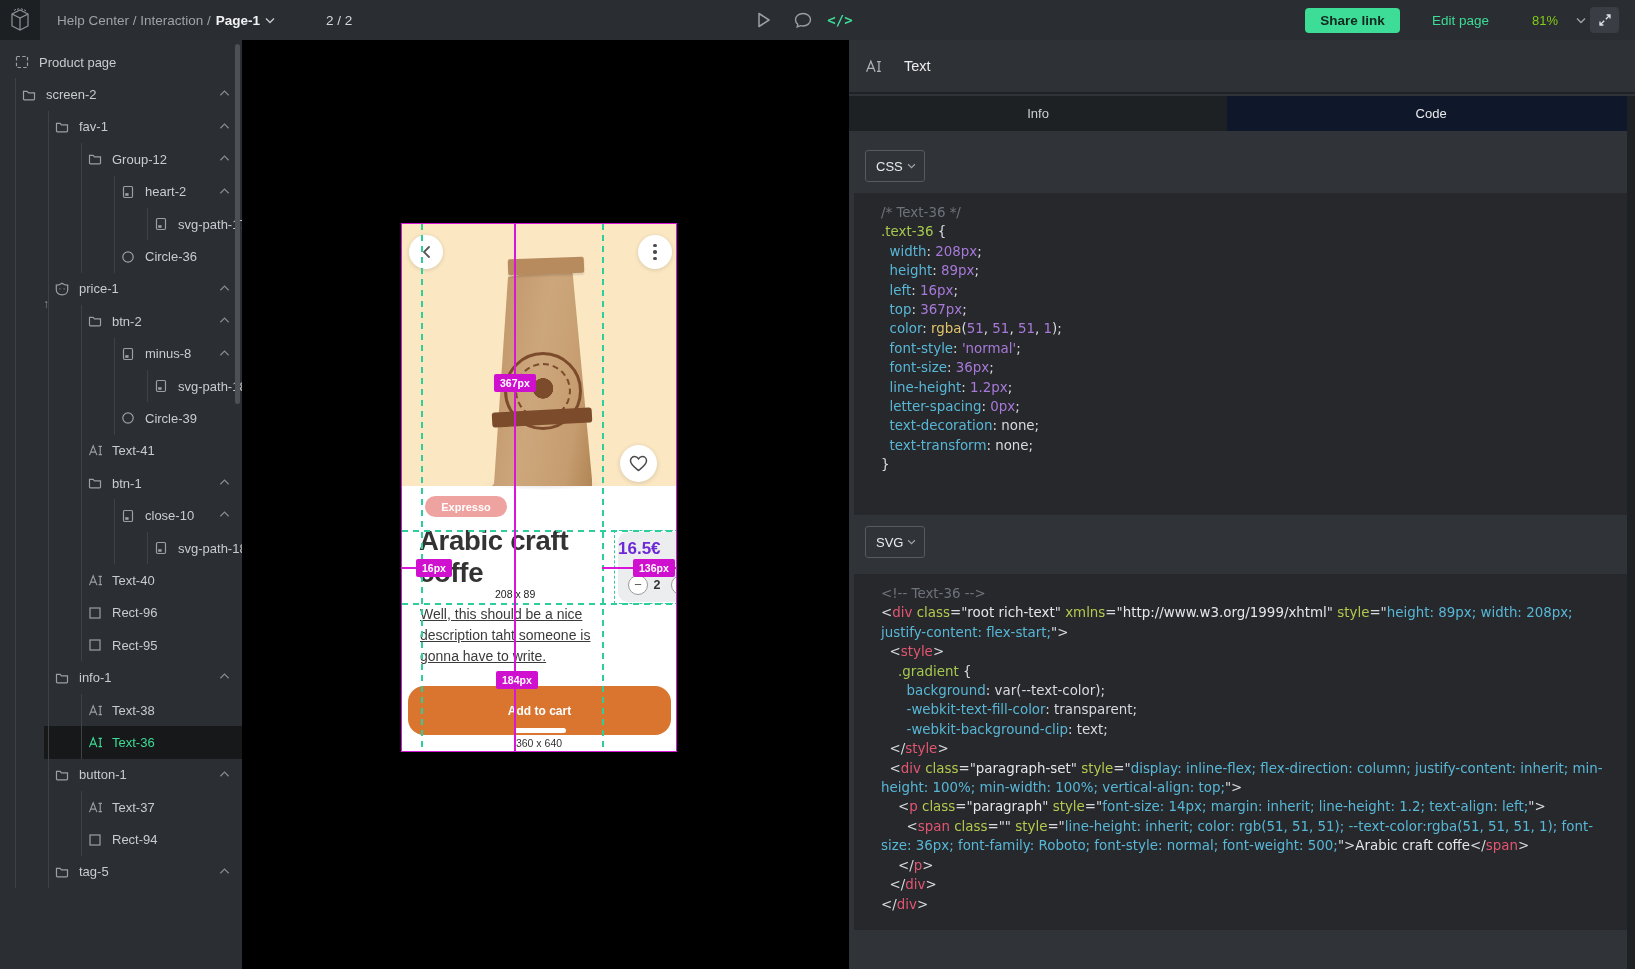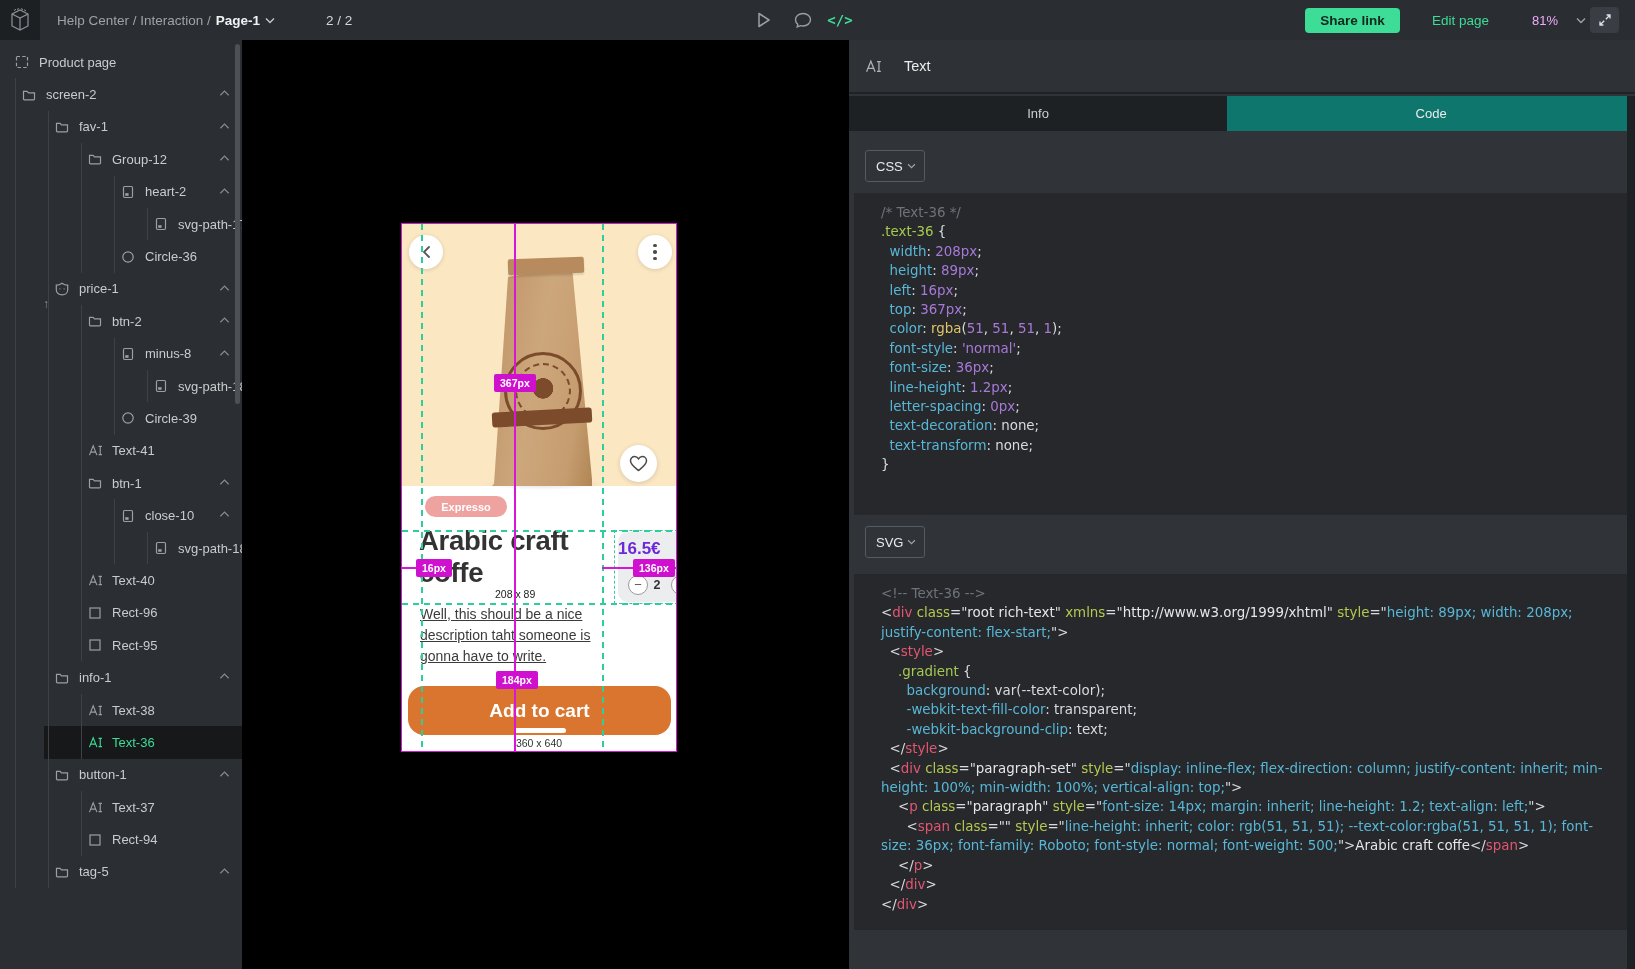--- a/index.html
+++ b/index.html
@@ -16,21 +16,21 @@
   .page-indicator { position:absolute; left:326px; top:0; height:40px; display:flex; align-items:center;
     font-size:13.5px; color:#d4d7d9; }
   .tb-icon { position:absolute; top:0; height:40px; display:flex; align-items:center; justify-content:center; width:28px; }
   .code-toggle { color:#3ddc97; font-weight:bold; font-size:14px; font-family:"DejaVu Sans Mono", monospace; }
   .share-btn { position:absolute; left:1305px; top:8px; width:95px; height:25px; background:#3ddc97;
     border-radius:4px; display:flex; align-items:center; justify-content:center; font-size:13.5px;
     color:#12271d; font-weight:600; cursor:pointer; }
   .edit-link { position:absolute; left:1432px; top:0; height:40px; display:flex; align-items:center;
     color:#3ddc97; font-size:13.5px; cursor:pointer; }
   .zoom-ctl { position:absolute; left:1532px; top:0; height:40px; display:flex; align-items:center; gap:18px;
-    color:#f0abfc; font-size:13px; cursor:pointer; }
+    color:#84cc16; font-size:13px; cursor:pointer; }
   .fs-box { position:absolute; left:1590px; top:7px; width:29px; height:26px; background:#3a3e44;
     border-radius:4px; display:flex; align-items:center; justify-content:center; cursor:pointer; }
 
   
   .sidebar { position:absolute; left:0; top:40px; width:242px; height:929px; background:#2b2e32; overflow:hidden;padding-left:48px; }
   .tree { position:absolute; left:0; top:6px; width:100%; }
   .trow { position:relative; height:32.4px; display:flex; align-items:center; padding-left:15px;
     font-size:13px; color:#c9ccce; cursor:pointer; }
   .trow .ind { width:33px; height:100%; border-left:1px solid #3e4146; flex:none; }
   .trow .ind-last { width:7px; height:100%; border-left:1px solid #3e4146; flex:none; }
@@ -76,21 +76,21 @@
   .title-dim { position:absolute; left:91px; top:364px; font-size:10.5px; color:#222; background:rgba(255,255,255,.85); padding:0 2px; }
   .card-desc { position:absolute; left:18px; top:380px; width:188px; font-size:14px; line-height:1.5; color:#3b3b3b;text-decoration:underline; }
 
   .price-box { position:absolute; left:216px; top:308px; width:60px; height:70px; background:#ecedee; border-radius:10px 0 0 10px; }
   .price-val { position:absolute; left:216px; top:315px; width:62px; text-align:left; font-size:17px; font-weight:bold; color:#6d28d9; }
   .step-btn { position:absolute; width:20px; height:20px; border-radius:50%; border:1.5px solid #9a9a9a;
     background:#fff; color:#555; font-size:13px; line-height:17px; text-align:center; cursor:pointer; }
   .step-val { position:absolute; left:248px; top:354px; width:14px; text-align:center; font-size:12.5px; font-weight:bold; color:#333; }
 
   .cart-btn { position:absolute; left:6px; top:462px; width:263px; height:49px; border-radius:16px;
-    background:#d9752f; color:#fff; font-size:19px; font-weight:600; display:flex; align-items:center;
+    background:#d9752f; color:#fff; font-size:12px; font-weight:600; display:flex; align-items:center;
     justify-content:center; cursor:pointer; }
   .home-bar { position:absolute; left:112px; top:504px; width:52px; height:5px; border-radius:3px; background:#fff; }
   .screen-dim { position:absolute; left:0; top:513px; width:100%; text-align:center; font-size:10.5px; color:#333; }
 
   .vguide { position:absolute; top:0; width:2px; height:100%;
     background:repeating-linear-gradient(180deg,#2ecd9c 0 6px, transparent 6px 11px); }
   .hguide { position:absolute; left:0; width:100%; height:2px;
     background:repeating-linear-gradient(90deg,#2ecd9c 0 6px, transparent 6px 11px); }
   .dash-box { position:absolute; left:212px; top:306px; width:64px; height:74px;
     border:1.5px dashed #2ecd9c; }
@@ -100,21 +100,21 @@
     line-height:1; padding:3.5px 6px; border-radius:2px; z-index:5; }
 
   
   .panel { position:absolute; left:849px; top:40px; width:786px; height:929px; background:#303338; }
   .panel-header { position:absolute; left:0; top:0; width:100%; height:54px; background:#2e3136;
     border-bottom:2px solid #1f2124; display:flex; align-items:center; padding-left:16px; gap:22px; }
   .panel-title { color:#eceded; font-size:14.5px; }
   .tabs { position:absolute; left:0; top:56px; width:100%; height:35px; display:flex; }
   .tab { display:flex; align-items:center; justify-content:center; font-size:13px; cursor:pointer; }
   .tab-info { width:408px; background:#1e2124; color:#cdd0d3; }
-  .tab-code { width:440px; background:#0f766e; color:#e9ebec; }
+  .tab-code { width:440px; background:#0f172a; color:#e9ebec; }
   .panel-scroll-strip { position:absolute; right:0; top:56px; width:8px; height:873px; background:#1e2124; }
 
   .select-box { position:absolute; left:16px; width:60px; height:32px; border:1px solid #565a61; border-radius:3px;
     display:flex; align-items:center; justify-content:space-between; padding:0 8px 0 10px;
     color:#e9ebec; font-size:13px; cursor:pointer; }
   .sel-css { top:110px; } .sel-svg { top:486px; }
 
   .code-block { position:absolute; left:5px; width:773px; background:#26282c;
     font-family:"DejaVu Sans", sans-serif; font-size:13.4px; padding:10px 22px 10px 27px; }
   .code-css { top:153px; height:322px; }

